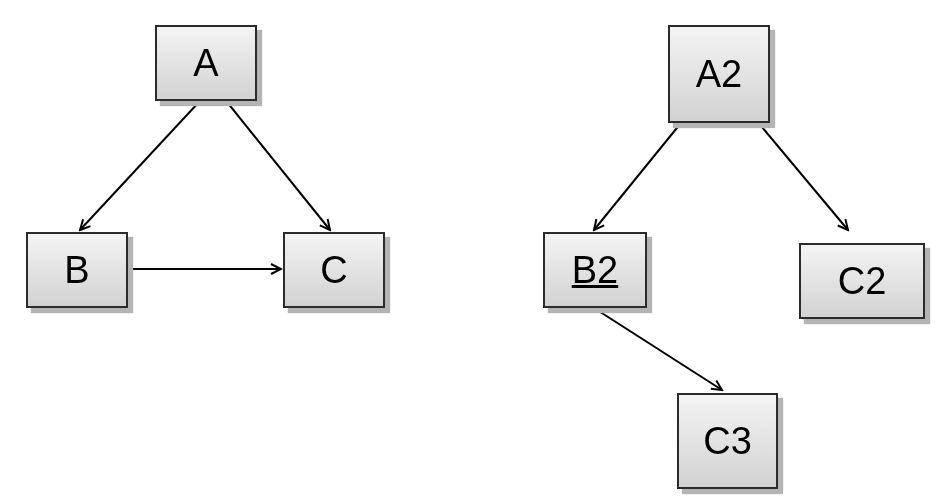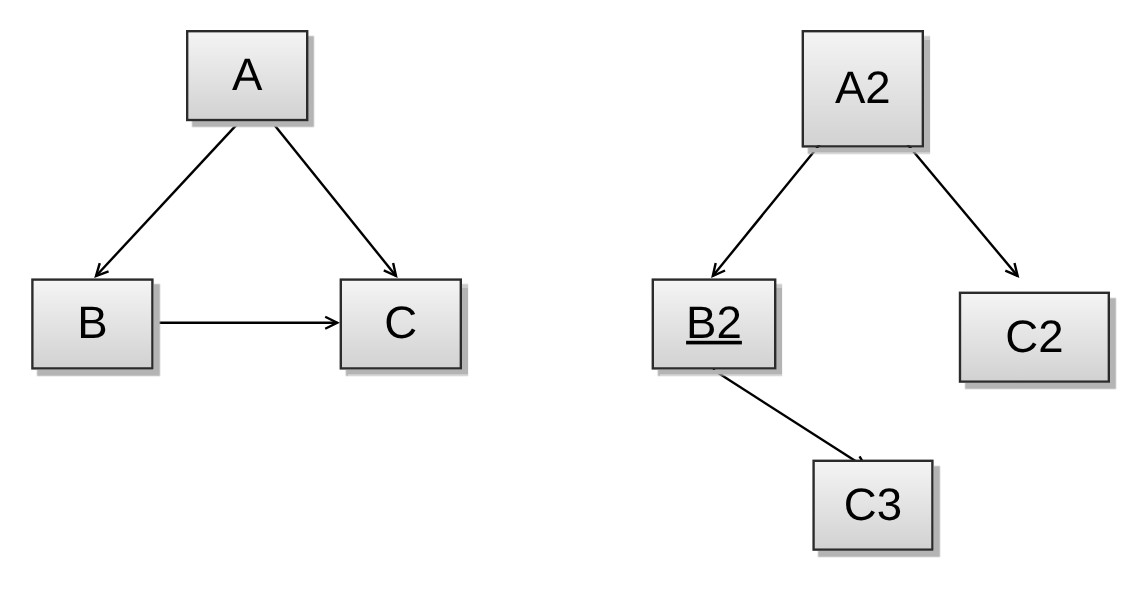--- a/index.html
+++ b/index.html
@@ -78,17 +78,17 @@
   </div>
   <div class="node" style="left: 668px; top: 25px; width: 102px; height: 98px;">
     <span class="node-label">A2</span>
   </div>
   <div class="node" style="left: 543px; top: 232px; width: 104px; height: 76px; text-decoration: underline;">
     <span class="node-label">B2</span>
   </div>
   <div class="node" style="left: 799px; top: 232px; width: 126px; height: 76px; margin-top: 11px;">
     <span class="node-label">C2</span>
   </div>
-  <div class="node" style="left: 677px; top: 383px; width: 101px; height: 76px;">
+  <div class="node" style="left: 677px; top: 393px; width: 101px; height: 96px;">
     <span class="node-label">C3</span>
   </div>
 
 </div>
 
 </body></html>

